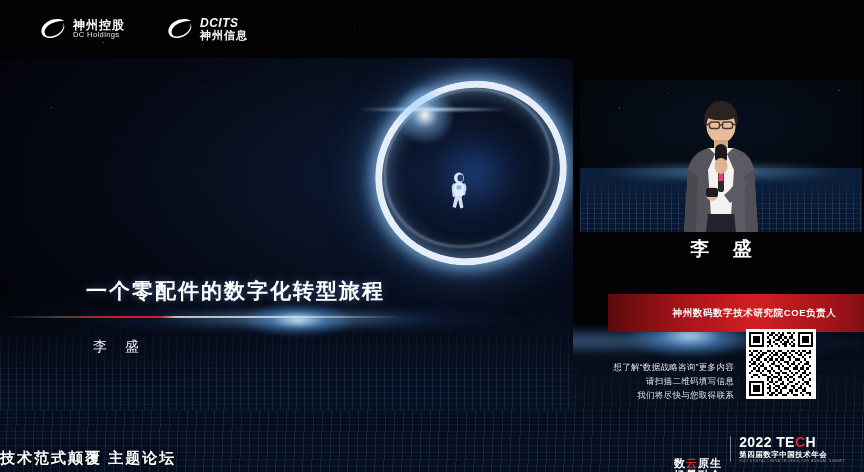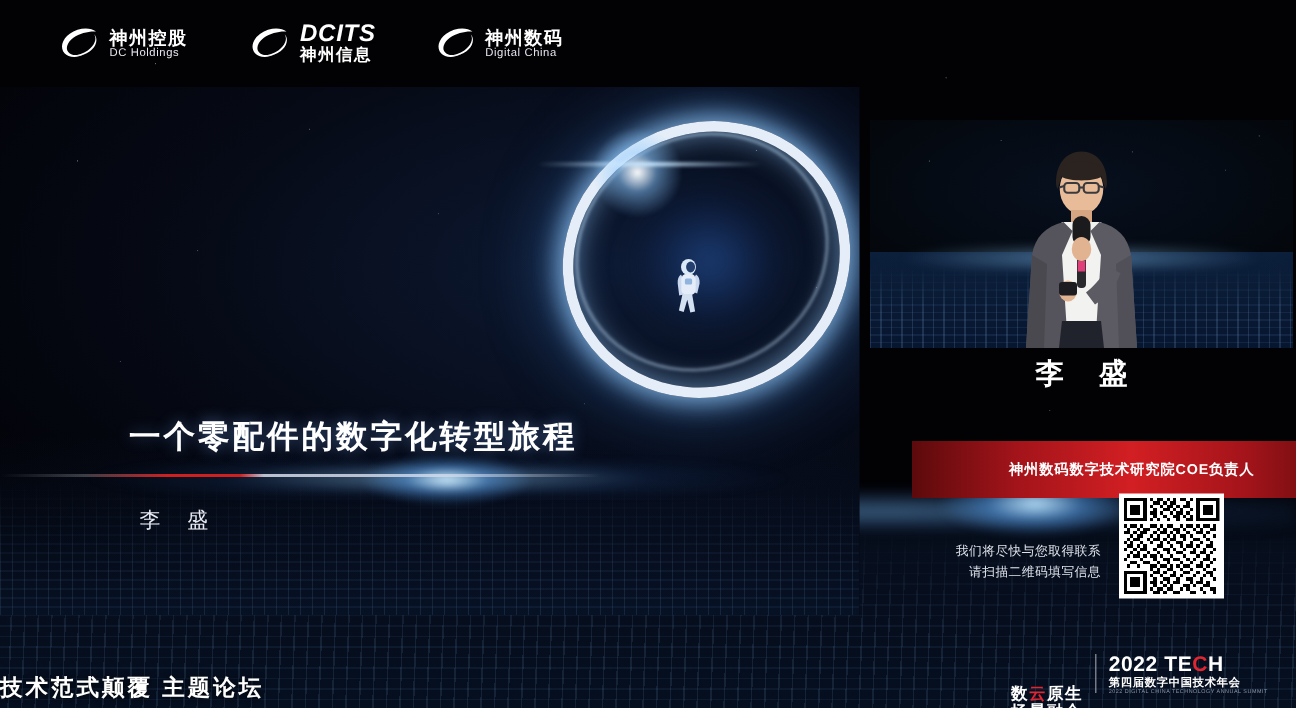--- a/index.html
+++ b/index.html
@@ -48,21 +48,21 @@
   
   .logobar{position:absolute;left:0;top:0;width:100%;height:58px;display:flex;align-items:center;}
   .logo{display:flex;align-items:center;gap:7px;text-decoration:underline;}
   .logo.l1{margin-left:40px;}
   .logo.l2{margin-left:42px;}
   .logo.l3{margin-left:40px;}
   .swoosh{width:26px;height:22px;flex:0 0 auto;}
   .logo-txt{line-height:1.05;color:#fff;}
   .logo-cn{font-size:12px;font-weight:700;letter-spacing:1px;white-space:nowrap;}
   .logo-en{font-size:7.5px;letter-spacing:.4px;white-space:nowrap;color:#e8e8ee;}
-  .logo-dcits{font-size:16px;font-weight:700;letter-spacing:.5px;font-style:italic;
+  .logo-dcits{font-size:12px;font-weight:700;letter-spacing:.5px;font-style:italic;
      font-family:"Liberation Sans",sans-serif;}
 
   
   .slide{position:absolute;left:0;top:58px;width:573px;height:352px;overflow:hidden;
      background:radial-gradient(120% 100% at 72% 34%,#0d1a33 0%,#060a16 42%,#020206 78%);}
   .slide-stars{position:absolute;inset:0;
     background-image:
       radial-gradient(1px 1px at 9% 14%,rgba(255,255,255,.6),transparent 60%),
       radial-gradient(1px 1px at 23% 31%,rgba(255,255,255,.35),transparent 60%),
       radial-gradient(1px 1px at 36% 8%,rgba(255,255,255,.42),transparent 60%),
@@ -196,30 +196,20 @@
       <svg class="swoosh" viewBox="0 0 26 22">
         <path d="M24 3C20 0 12 0.5 6.5 4.5 1 8.5 0 14 3 17.5c2.6 3 8.6 3.4 14 0.4-5 1.8-9.6 1.2-11.5-1.2-2-2.6-0.6-6.6 3.4-9.6C13.4 4 19.6 2.6 24 3z" fill="#fff"></path>
         <path d="M3 17c3.4 2.6 10.2 2.4 15.5-1.4C23 12.4 24.8 8 22.8 4.8c2.8 3 1.6 8-2.8 11.4-5 3.8-12.6 4.4-17 0.8z" fill="#fff"></path>
       </svg>
       <div class="logo-txt">
         <div class="logo-dcits">DCITS</div>
         <div class="logo-cn" style="font-size:11px">神州信息</div>
       </div>
     </div>
 
-    <div class="logo l3">
-      <svg class="swoosh" viewBox="0 0 26 22">
-        <path d="M24 3C20 0 12 0.5 6.5 4.5 1 8.5 0 14 3 17.5c2.6 3 8.6 3.4 14 0.4-5 1.8-9.6 1.2-11.5-1.2-2-2.6-0.6-6.6 3.4-9.6C13.4 4 19.6 2.6 24 3z" fill="#fff"></path>
-        <path d="M3 17c3.4 2.6 10.2 2.4 15.5-1.4C23 12.4 24.8 8 22.8 4.8c2.8 3 1.6 8-2.8 11.4-5 3.8-12.6 4.4-17 0.8z" fill="#fff"></path>
-      </svg>
-      <div class="logo-txt">
-        <div class="logo-cn">神州数码</div>
-        <div class="logo-en">Digital China</div>
-      </div>
-    </div>
 
   </div>
 
   <div class="slide">
     <div class="slide-stars"></div>
 
     <div class="ring-wrap">
       <div class="ring-nebula"></div>
       <div class="ring"></div>
       <div class="ring2"></div>
@@ -511,22 +501,23 @@
           <rect x="12" y="28" width="1" height="1"></rect>
         <rect x="15" y="28" width="2" height="1"></rect>
           <rect x="20" y="28" width="2" height="1"></rect>
         <rect x="24" y="28" width="1" height="1"></rect>
           <rect x="27" y="28" width="1" height="1"></rect>
       </g>
     </svg>
   </div>
 
   <div class="qr-text">
+    <div>想了解“数据战略咨询”更多内容</div>
+    <div>请扫描二维码填写信息</div>
     <div>我们将尽快与您取得联系</div>
-    <div>请扫描二维码填写信息</div>
   </div>
 
   <div class="ev">
     <div class="ev-left">
       <div class="ev-l1"><span>数</span><span class="hl">云</span><span>原生</span></div>
       <div class="ev-l2"><span>场</span><span>景</span><span>融合</span></div>
       <div class="ev-l3">融合 · 重构 · 新生智</div>
     </div>
     <div class="ev-div"></div>
     <div class="ev-right">

